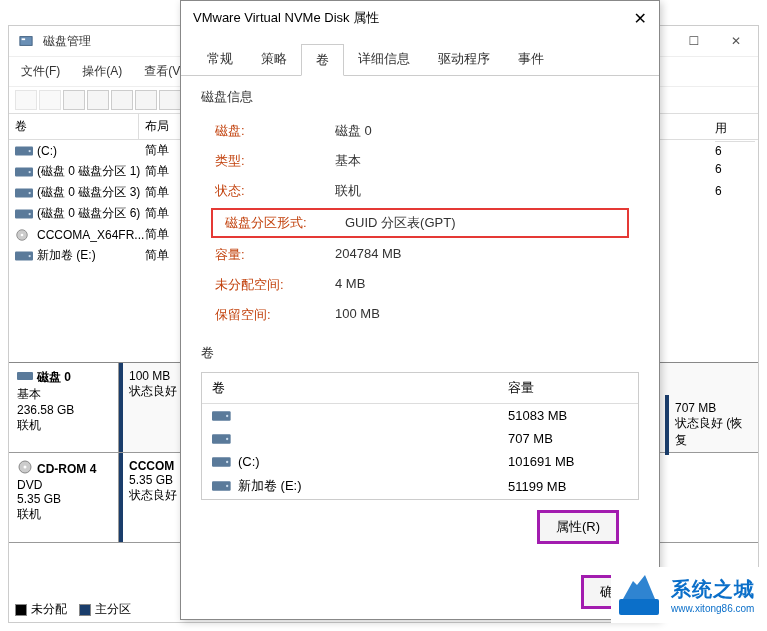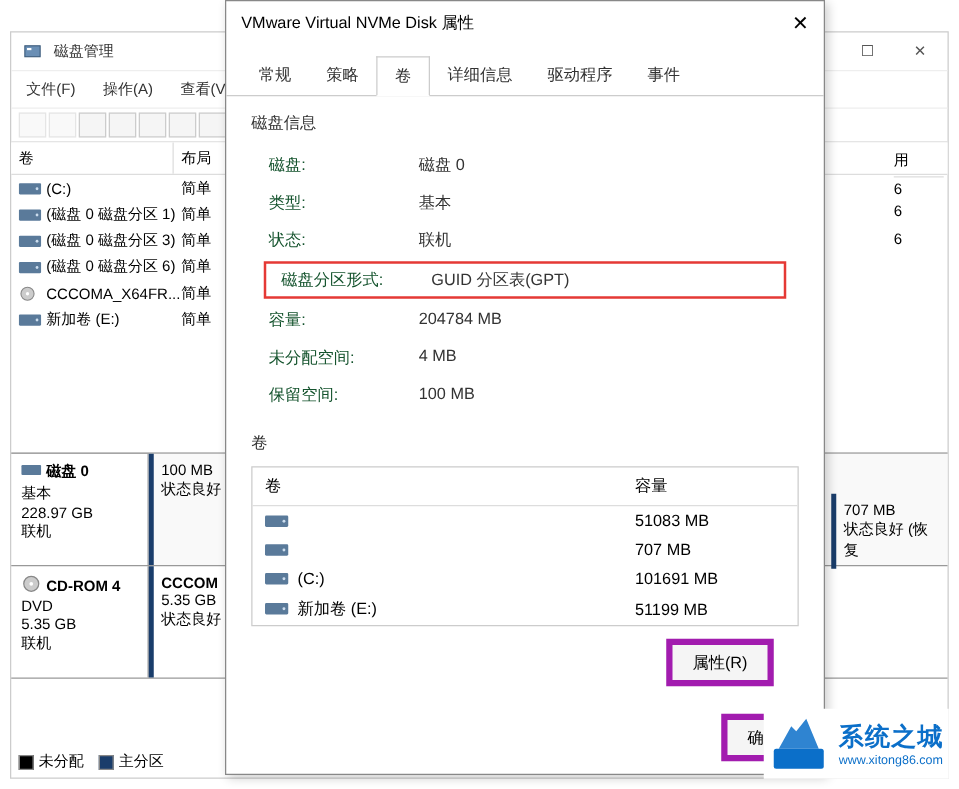--- a/index.html
+++ b/index.html
@@ -44,35 +44,35 @@
     .props-dialog { position: absolute; left: 180px; top: 0; width: 480px; height: 620px; background: #fff; border: 1px solid #888; box-shadow: 2px 2px 8px rgba(0,0,0,0.2); }
     .props-title { display: flex; padding: 8px 12px; font-size: 13px; }
     .props-close { margin-left: auto; font-size: 16px; cursor: default; }
     .props-tabs { display: flex; padding: 0 12px; gap: 0; border-bottom: 1px solid #ccc; margin-top: 8px; }
     .props-tab { padding: 6px 14px; font-size: 13px; color: #333; cursor: default; }
     .props-tab.active { border: 1px solid #ccc; border-bottom: 1px solid #fff; margin-bottom: -1px; background: #fff; }
     
     .props-content { padding: 12px 20px; }
     .fieldset-label { font-size: 13px; color: #333; margin-bottom: 10px; }
     .info-row { display: flex; padding: 6px 14px; }
-    .info-label { width: 120px; font-size: 13px; color: #14532d; }
+    .info-label { width: 120px; font-size: 13px; color: #c2410c; }
     .info-value { font-size: 13px; color: #333; }
     .highlight-row { border: 2px solid #e53935; padding: 4px 12px; margin: 2px 10px; }
     
     .vol-section { margin-top: 14px; }
     .vol-box { border: 1px solid #ccc; margin-top: 8px; }
     .vol-header { display: flex; padding: 6px 10px; border-bottom: 1px solid #ddd; font-size: 13px; }
     .vol-header .vh-name { flex: 1; }
     .vol-header .vh-cap { width: 120px; }
     .vol-item { display: flex; align-items: center; padding: 4px 10px; font-size: 13px; }
     .vol-item-icon { width: 20px; height: 14px; margin-right: 6px; display: inline-flex; }
     .vol-item-name { flex: 1; }
     .vol-item-cap { width: 120px; }
     
-    .props-btn { padding: 5px 16px; border: 5px solid #a21caf; background: #f5f5f5; font-size: 13px; cursor: default; }
+    .props-btn { padding: 5px 16px; border: 3px solid #a21caf; background: #f5f5f5; font-size: 13px; cursor: default; }
     .props-actions { display: flex; justify-content: flex-end; padding: 10px 20px; }
     .props-footer { position: absolute; bottom: 10px; right: 14px; display: flex; gap: 8px; }
     
     
     .watermark { position: absolute; right: 8px; bottom: 8px; display: flex; align-items: center; gap: 8px; background: #fff; padding: 4px; }
     .wm-logo { width: 48px; height: 48px; }
     .wm-text { display: flex; flex-direction: column; }
     .wm-cn { font-size: 20px; font-weight: bold; color: #0b6fc9; letter-spacing: 1px; }
     .wm-url { font-size: 10px; color: #0b6fc9; }
     
@@ -187,21 +187,21 @@
   <div class="dm-bottom">
     <div class="dm-disk-row">
       <div class="dm-disk-label">
         <div style="display:flex;align-items:center;gap:4px;">
           <span><svg width="16" height="14" class="drive" viewBox="0 0 16 12">
                 <rect x="0" y="2" width="16" height="8" rx="1"></rect>
               </svg></span>
           <b>磁盘 0</b>
         </div>
         <div>基本</div>
-        <div>228.97 GB</div>
+        <div>236.58 GB</div>
         <div>联机</div>
       </div>
       <div class="dm-disk-part first">
         <div>100 MB</div>
         <div>状态良好</div>
       </div>
     </div>
     <div class="dm-disk-row">
       <div class="dm-disk-label">
         <div style="display:flex;align-items:center;gap:4px;">

